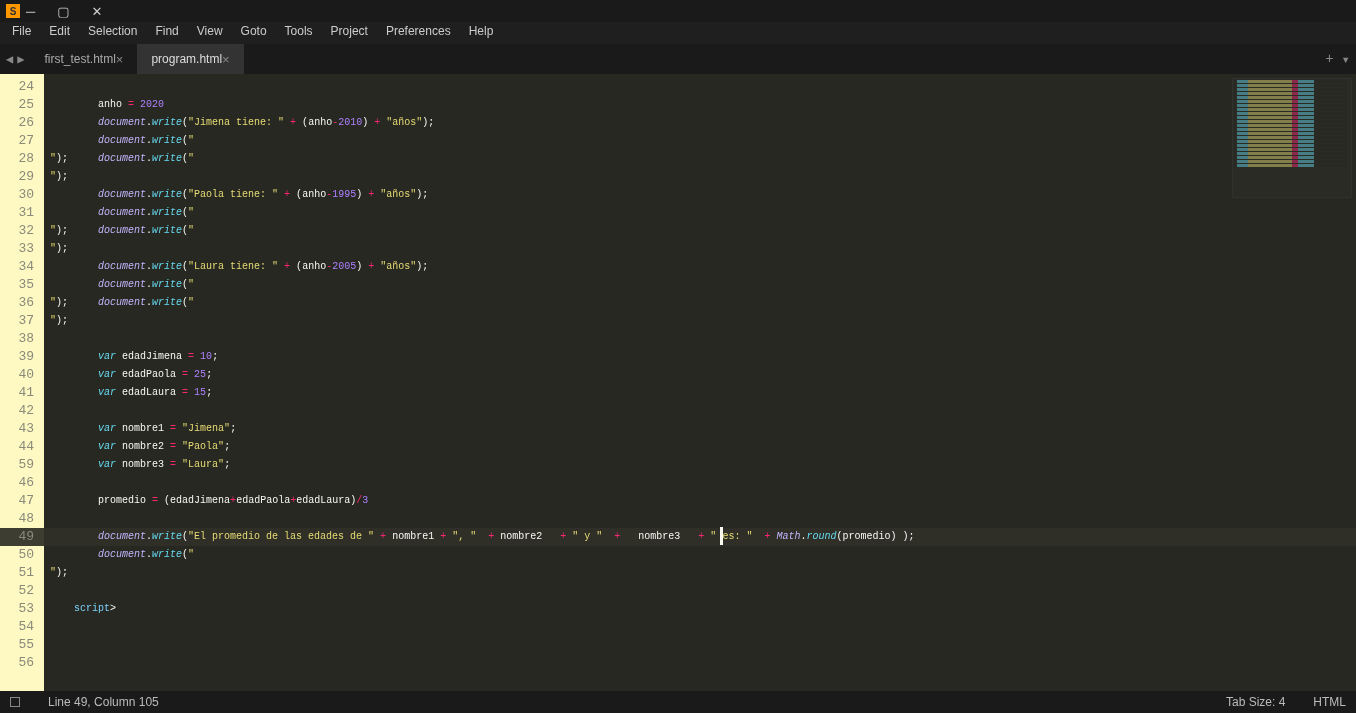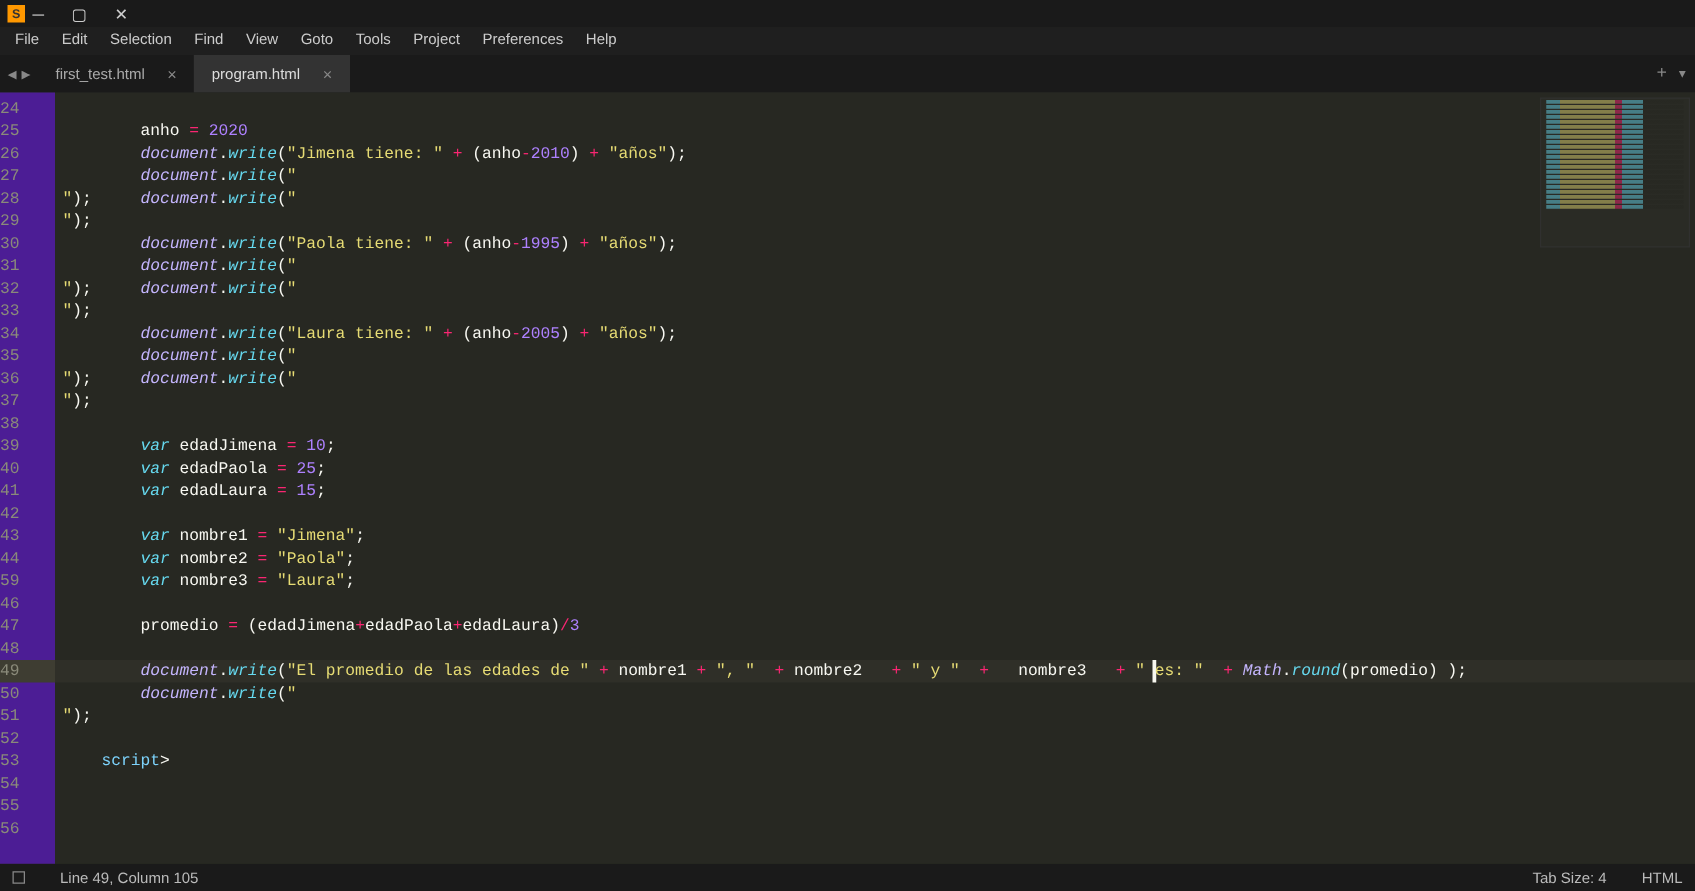--- a/index.html
+++ b/index.html
@@ -62,21 +62,20 @@
     font-size: 12px;
   }
   .tab-nav span { cursor: pointer; }
   .tab {
     display: flex;
     align-items: center;
     padding: 0 14px;
     font-family: 'Segoe UI', sans-serif;
     font-size: 12px;
     color: #aaa;
-    gap: 18px;
     cursor: pointer;
     background: #1a1a1a;
   }
   .tab.active { background: #333333; color: #ddd; }
   .tab .close { font-size: 13px; color: #888; }
   .tab-right {
     position: absolute;
     right: 6px;
     top: 0;
     height: 100%;
@@ -87,35 +86,35 @@
     font-size: 14px;
   }
   .editor {
     display: flex;
     height: calc(100% - 22px - 22px - 30px - 22px);
     position: relative;
     background: #272822;
   }
   .gutter {
     width: 44px;
-    background: #4c1d95;
+    background: #fef9c3;
     color: #8a8a7a;
-    text-align: left;
+    text-align: right;
     padding-right: 10px;
     padding-top: 4px;
     font-size: 13px;
     line-height: 18px;
     user-select: none;
   }
   .gutter .ln { height: 18px; }
   .gutter .ln.highlight { background: #3e3d32; margin-right:-10px; padding-right:10px;}
   .code {
     flex: 1;
     padding-top: 4px;
-    font-size: 13px;
+    font-size: 10px;
     line-height: 18px;
     white-space: pre;
     position: relative;
   }
   .line { height: 18px; padding-left: 6px; }
   .line.highlight { background: #2f2f28; }
   .k-var    { color: #66d9ef; font-style: italic; }
   .k-ident  { color: #f8f8f2; }
   .k-op     { color: #f92672; }
   .k-num    { color: #ae81ff; }

